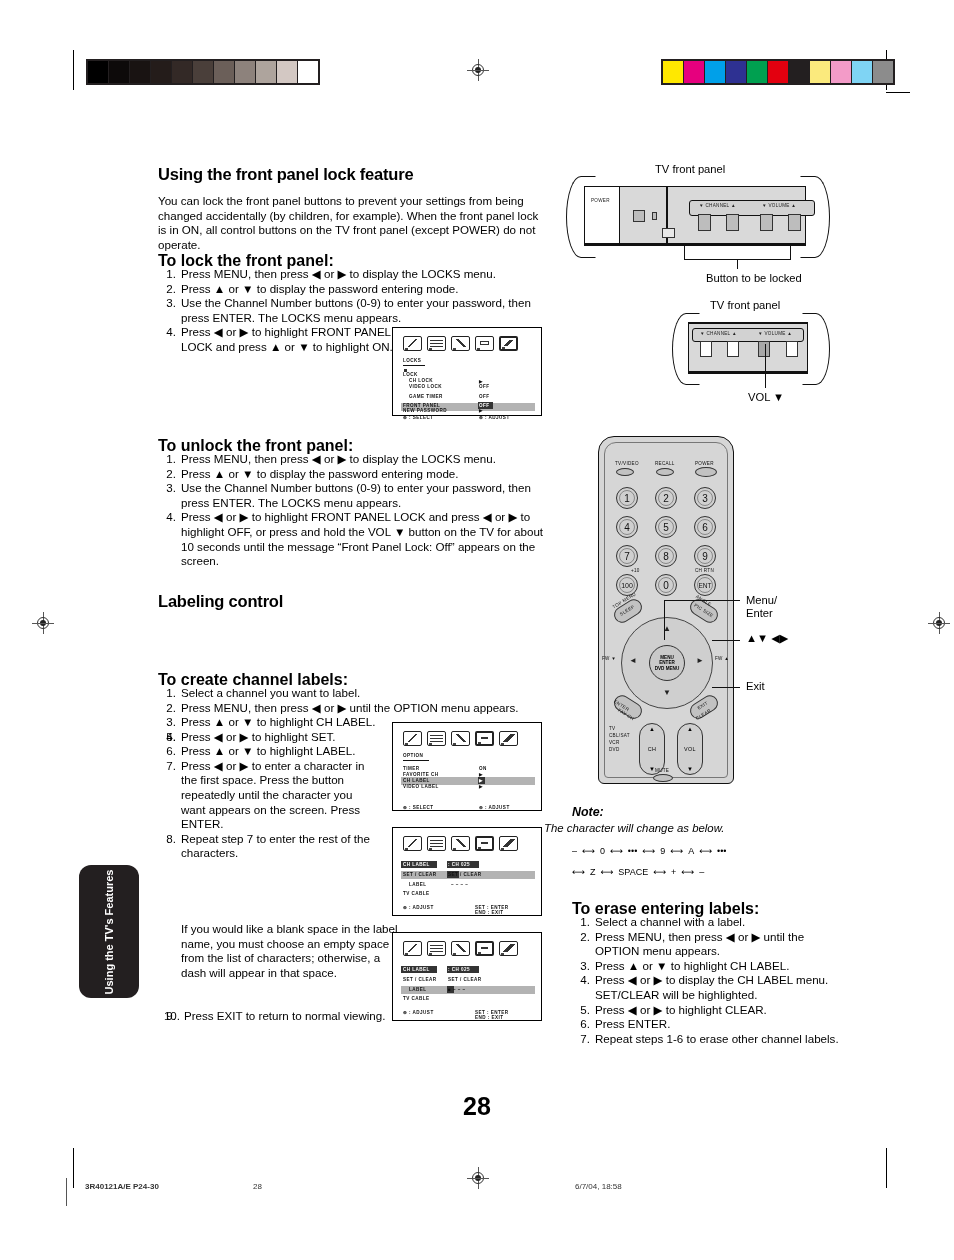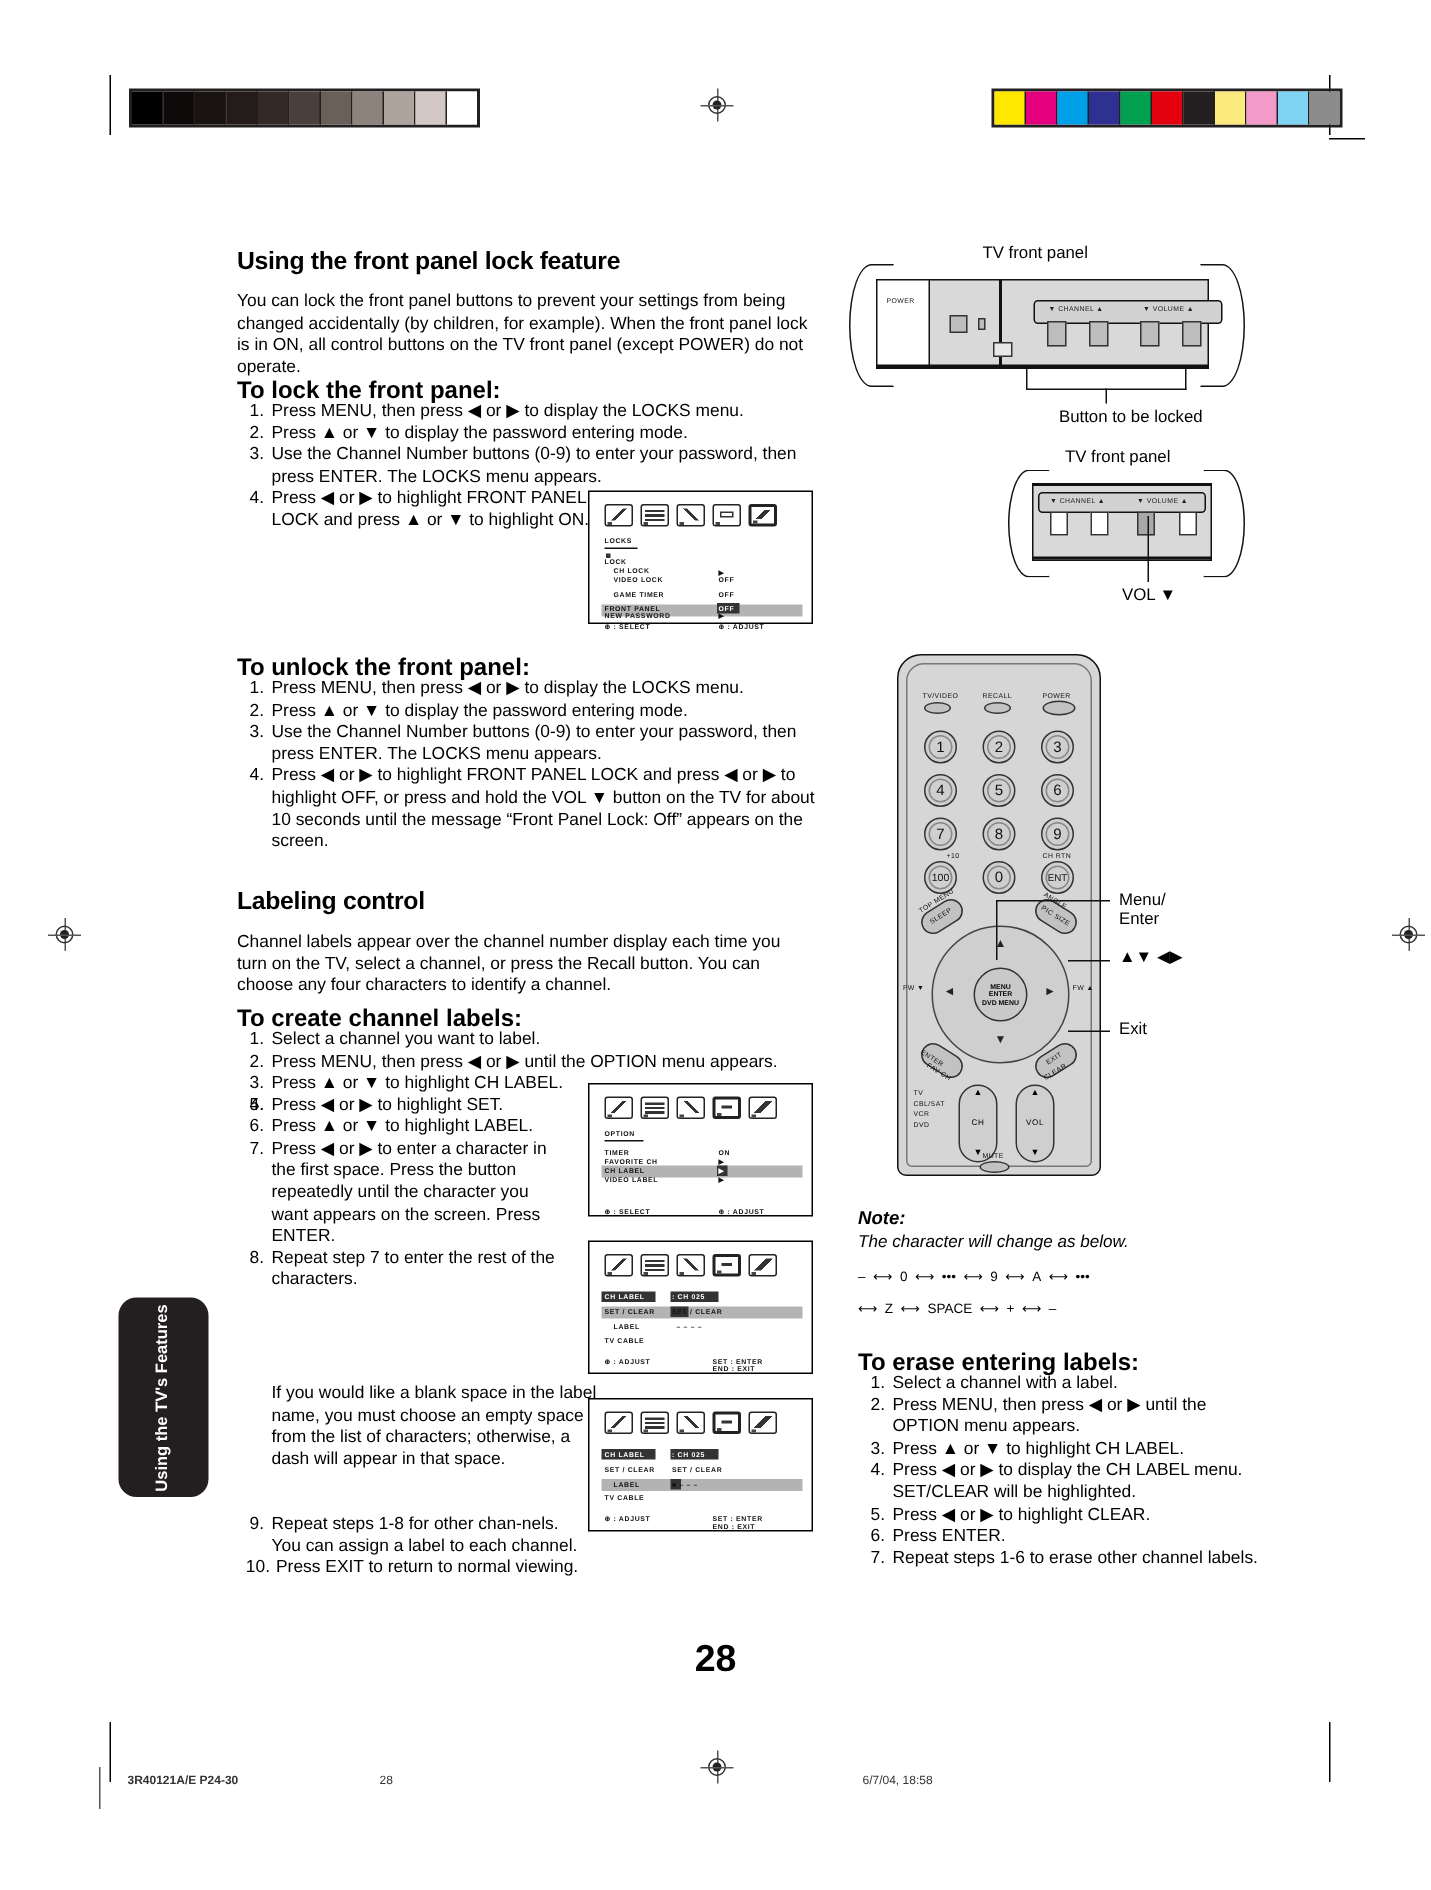--- a/index.html
+++ b/index.html
@@ -163,42 +163,41 @@
 
   <ol class="steps" style="position:absolute;left:158px;top:452px;width:392px;">
     <li><span class="num">1.</span><span>Press MENU, then press ◀ or ▶ to display the LOCKS menu.</span></li>
     <li><span class="num">2.</span><span>Press ▲ or ▼ to display the password entering mode.</span></li>
     <li><span class="num">3.</span><span>Use the Channel Number buttons (0-9) to enter your password, then press ENTER. The LOCKS menu appears.</span></li>
     <li><span class="num">4.</span><span>Press ◀ or ▶ to highlight FRONT PANEL LOCK and press ◀ or ▶ to highlight OFF, or press and hold the VOL ▼ button on the TV for about 10 seconds until the message “Front Panel Lock: Off” appears on the screen.</span></li>
   </ol>
 
   <h1 class="sec" style="position:absolute;left:158px;top:592px;">Labeling control</h1>
 
-  <p class="body" style="position:absolute;left:158px;top:621px;width:385px;">Channel labels appear over the channel number display each time you turn on the TV, select a channel, or press the Recall button. You can choose any four characters to identify a channel.</p>
 
   <div class="body b" style="position:absolute;left:158px;top:671px;">To create channel labels:</div>
 
   <ol class="steps" style="position:absolute;left:158px;top:686px;width:390px;">
     <li><span class="num">1.</span><span>Select a channel you want to label.</span></li>
     <li><span class="num">2.</span><span>Press MENU, then press ◀ or ▶ until the OPTION menu appears.</span></li>
   </ol>
 
   <ol class="steps" style="position:absolute;left:158px;top:715px;width:222px;">
     <li><span class="num">3.</span><span>Press ▲ or ▼ to highlight CH LABEL.</span></li>
     <li><span class="num">4.</span></li>
     <li><span class="num">5.</span><span>Press ◀ or ▶ to highlight SET.</span></li>
     <li><span class="num">6.</span><span>Press ▲ or ▼ to highlight LABEL.</span></li>
     <li><span class="num">7.</span><span>Press ◀ or ▶ to enter a character in the first space. Press the button repeatedly until the character you want appears on the screen. Press ENTER.</span></li>
     <li><span class="num">8.</span><span>Repeat step 7 to enter the rest of the characters.</span></li>
   </ol>
 
   <div class="cont" style="position:absolute;left:158px;top:922px;width:222px;">If you would like a blank space in the label name, you must choose an empty space from the list of characters; otherwise, a dash will appear in that space.</div>
 
   <ol class="steps" style="position:absolute;left:158px;top:1009px;width:228px;">
-    <li><span class="num">9.</span><span>Repeat steps 1-8 for other chan-nels. You can assign a label to each channel.</span></li>
+    <li><span class="num">9.</span></li>
     <li style="padding-left:26px;width:292px;"><span class="num" style="width:22px;">10.</span><span>Press EXIT to return to normal viewing.</span></li>
   </ol>
 
   <div class="tab">
     <div class="txt">Using the TV's Features</div>
   </div>
 
   <div class="osd" style="left:392px;top:327px;width:150px;height:89px;">
     <div class="osd-in">
       <div class="osd-icons">
@@ -501,21 +500,21 @@
     <div>Enter</div>
   </div>
 
   <div class="callout" style="left:712px;top:640px;width:28px;height:1.3px;"></div>
   <div class="colabel" style="left:746px;top:632px;">▲▼ ◀▶</div>
 
   <div class="callout" style="left:712px;top:687px;width:28px;height:1.3px;"></div>
   <div class="colabel" style="left:746px;top:680px;">Exit</div>
 
   <div style="position:absolute;left:572px;top:805px;font-size:12.4px;font-weight:bold;font-style:italic;">Note:</div>
-  <div style="position:absolute;left:572px;top:822px;font-size:11.4px;font-style:italic;">The character will change as below.</div>
+  <div style="position:absolute;left:544px;top:822px;font-size:11.4px;font-style:italic;">The character will change as below.</div>
 
   <div style="position:absolute;left:572px;top:846px;width:320px;display:flex;align-items:center;gap:5px;font-size:9px;">
     <span>–</span>
     <span class="arrowglyph">⟷</span>
     <span>0</span>
     <span class="arrowglyph">⟷</span>
     <span>•••</span>
     <span class="arrowglyph">⟷</span>
     <span>9</span>
     <span class="arrowglyph">⟷</span>

